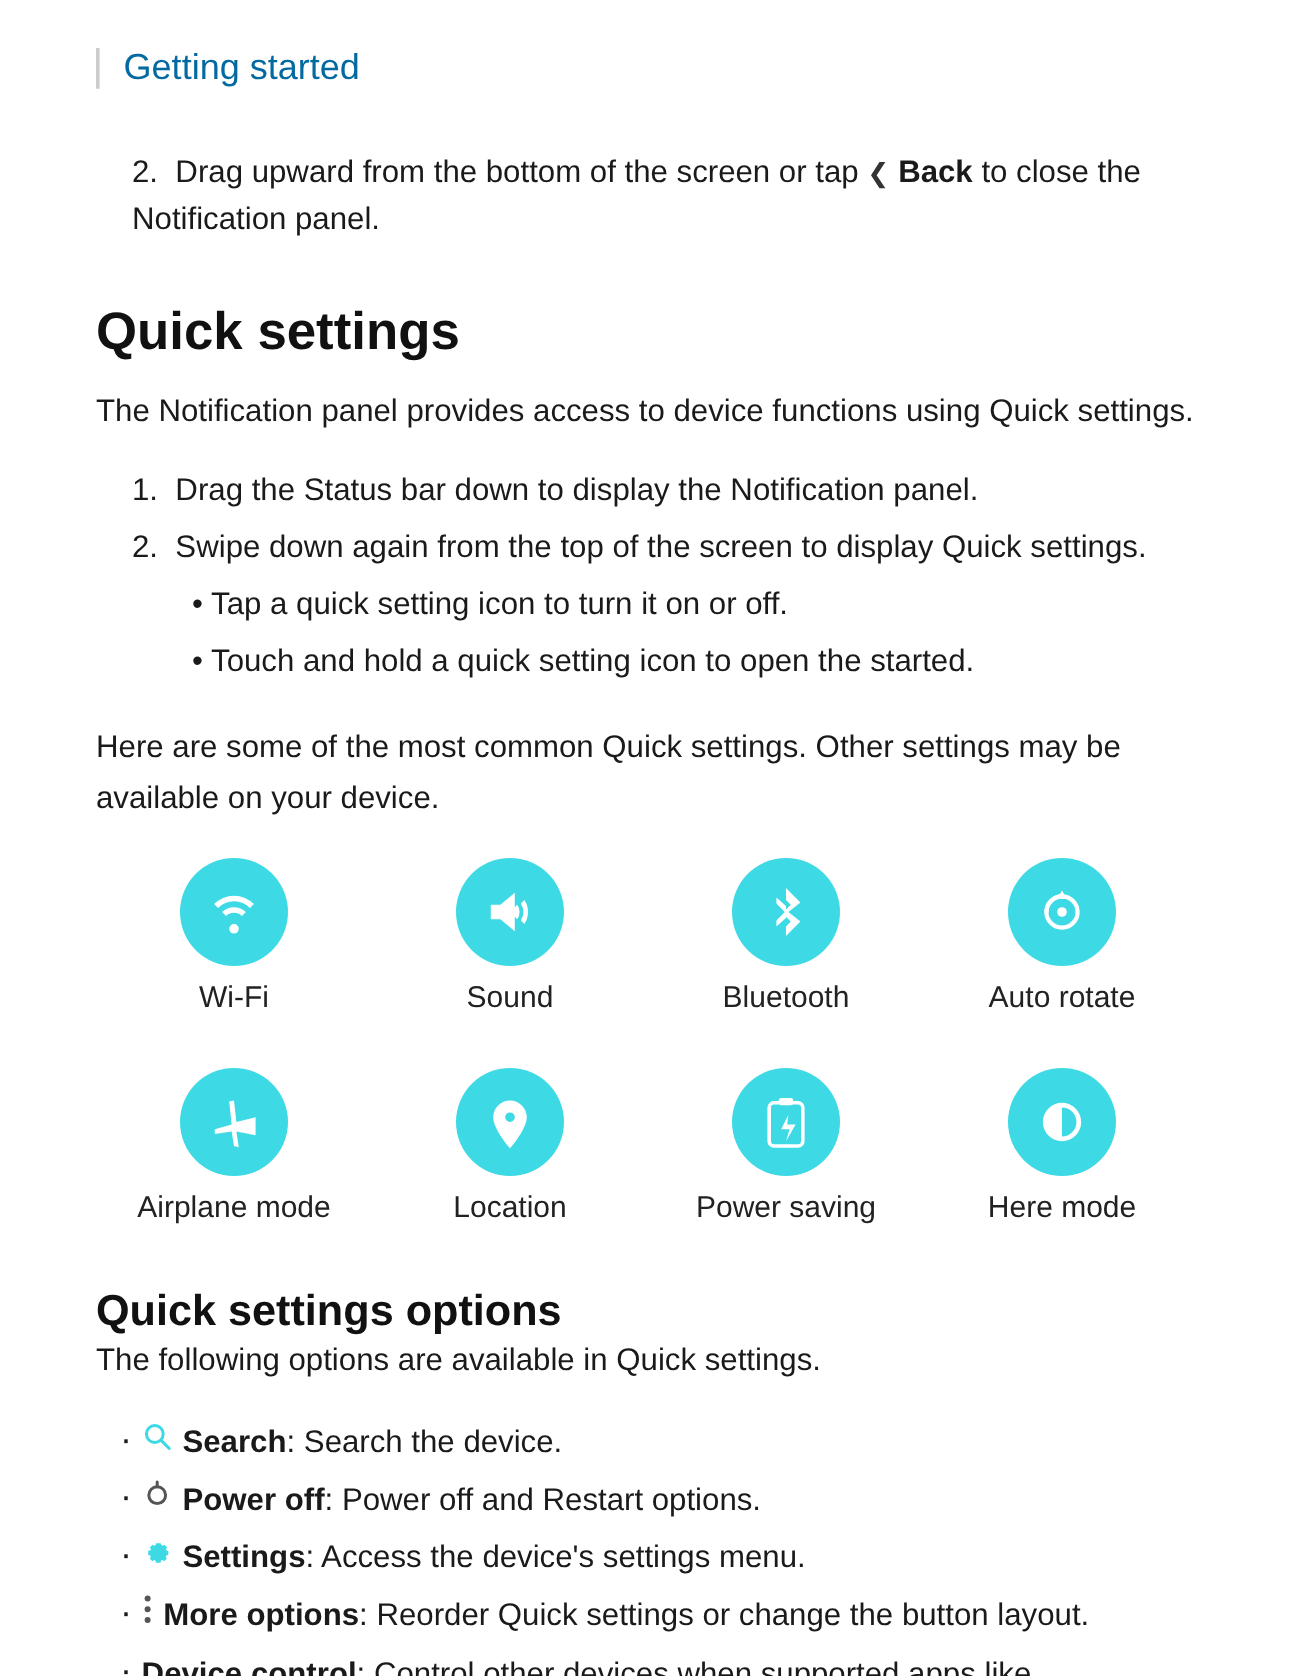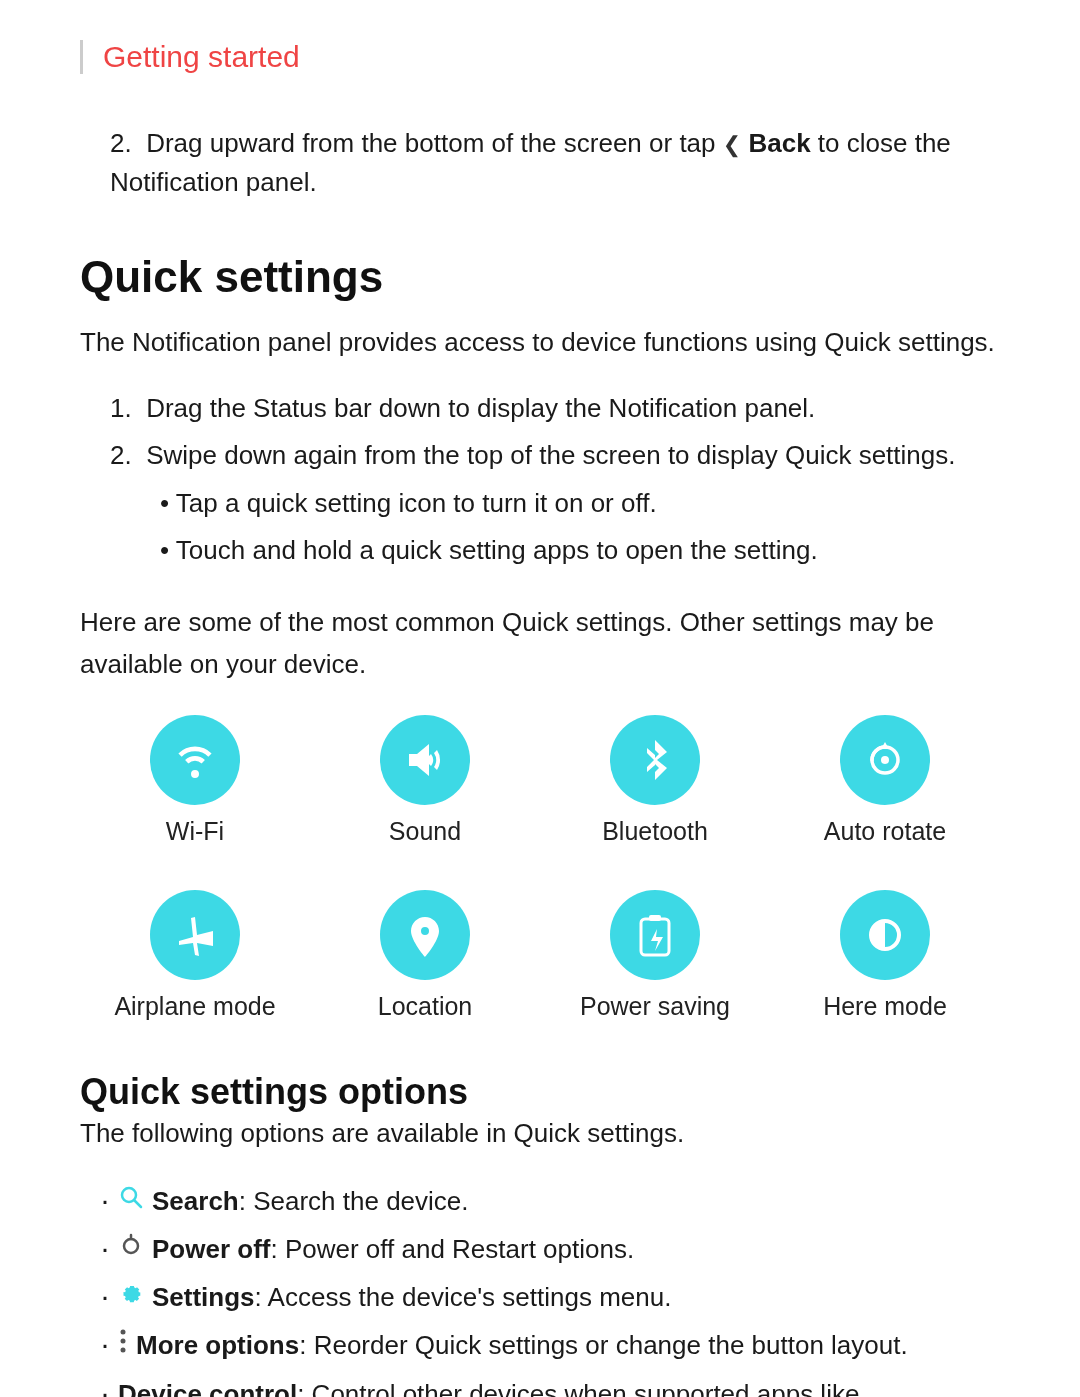--- a/index.html
+++ b/index.html
@@ -14,21 +14,21 @@
     }
 
     .page-header {
       border-left: 3px solid #cccccc;
       padding-left: 20px;
       margin-bottom: 50px;
     }
     .page-header-title {
       font-size: 30px;
       font-weight: normal;
-      color: #ef4444;
+      color: #0369a1;
       font-family: Arial, sans-serif;
     }
 
     .step-item {
       margin-left: 30px;
       margin-bottom: 10px;
       font-size: 26px;
       line-height: 1.5;
       font-family: Arial, sans-serif;
     }
@@ -173,21 +173,21 @@
   <div class="section-title">Quick settings</div>
   <div class="section-desc">The Notification panel provides access to device functions using Quick settings.</div>
 
   <div class="list-item">
     <span>1.&nbsp; Drag the Status bar down to display the Notification panel.</span>
   </div>
   <div class="list-item">
     <span>2.&nbsp; Swipe down again from the top of the screen to display Quick settings.</span>
   </div>
   <div class="sub-list-item">Tap a quick setting icon to turn it on or off.</div>
-  <div class="sub-list-item">Touch and hold a quick setting apps to open the setting.</div>
+  <div class="sub-list-item">Touch and hold a quick setting icon to open the started.</div>
 
   <div style="height:24px;"></div>
   <div class="here-text">Here are some of the most common Quick settings. Other settings may be available on your device.</div>
 
   <div class="icons-grid">
 
     <div class="icons-row">
 
       <div class="icon-item">
         <div class="icon-circle">

